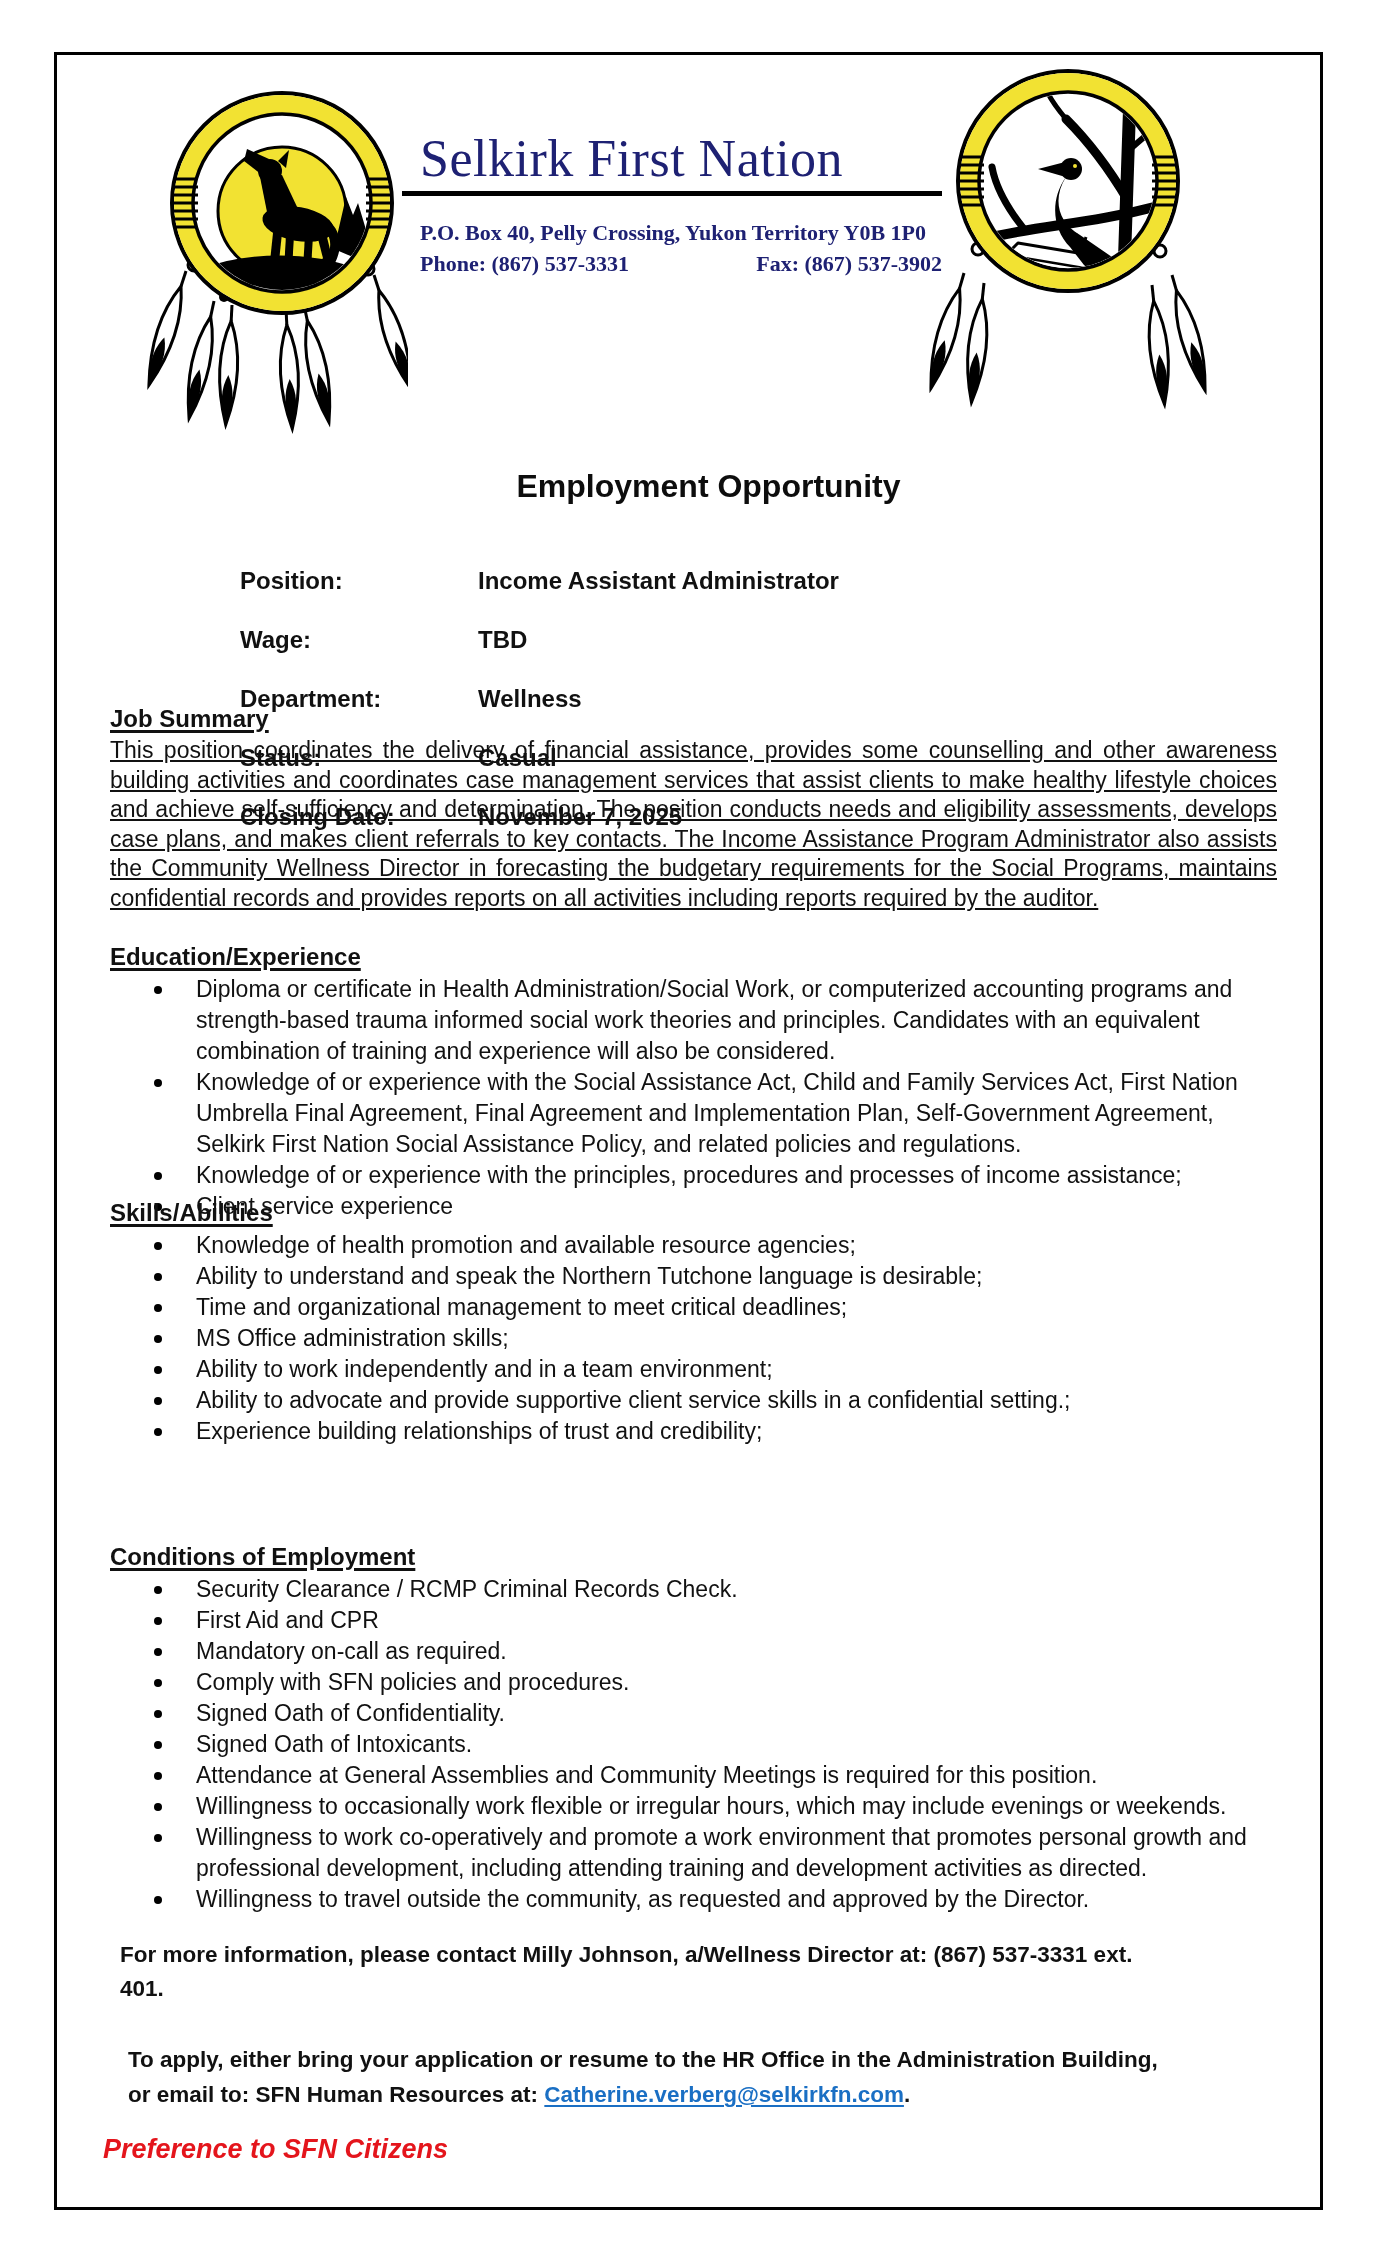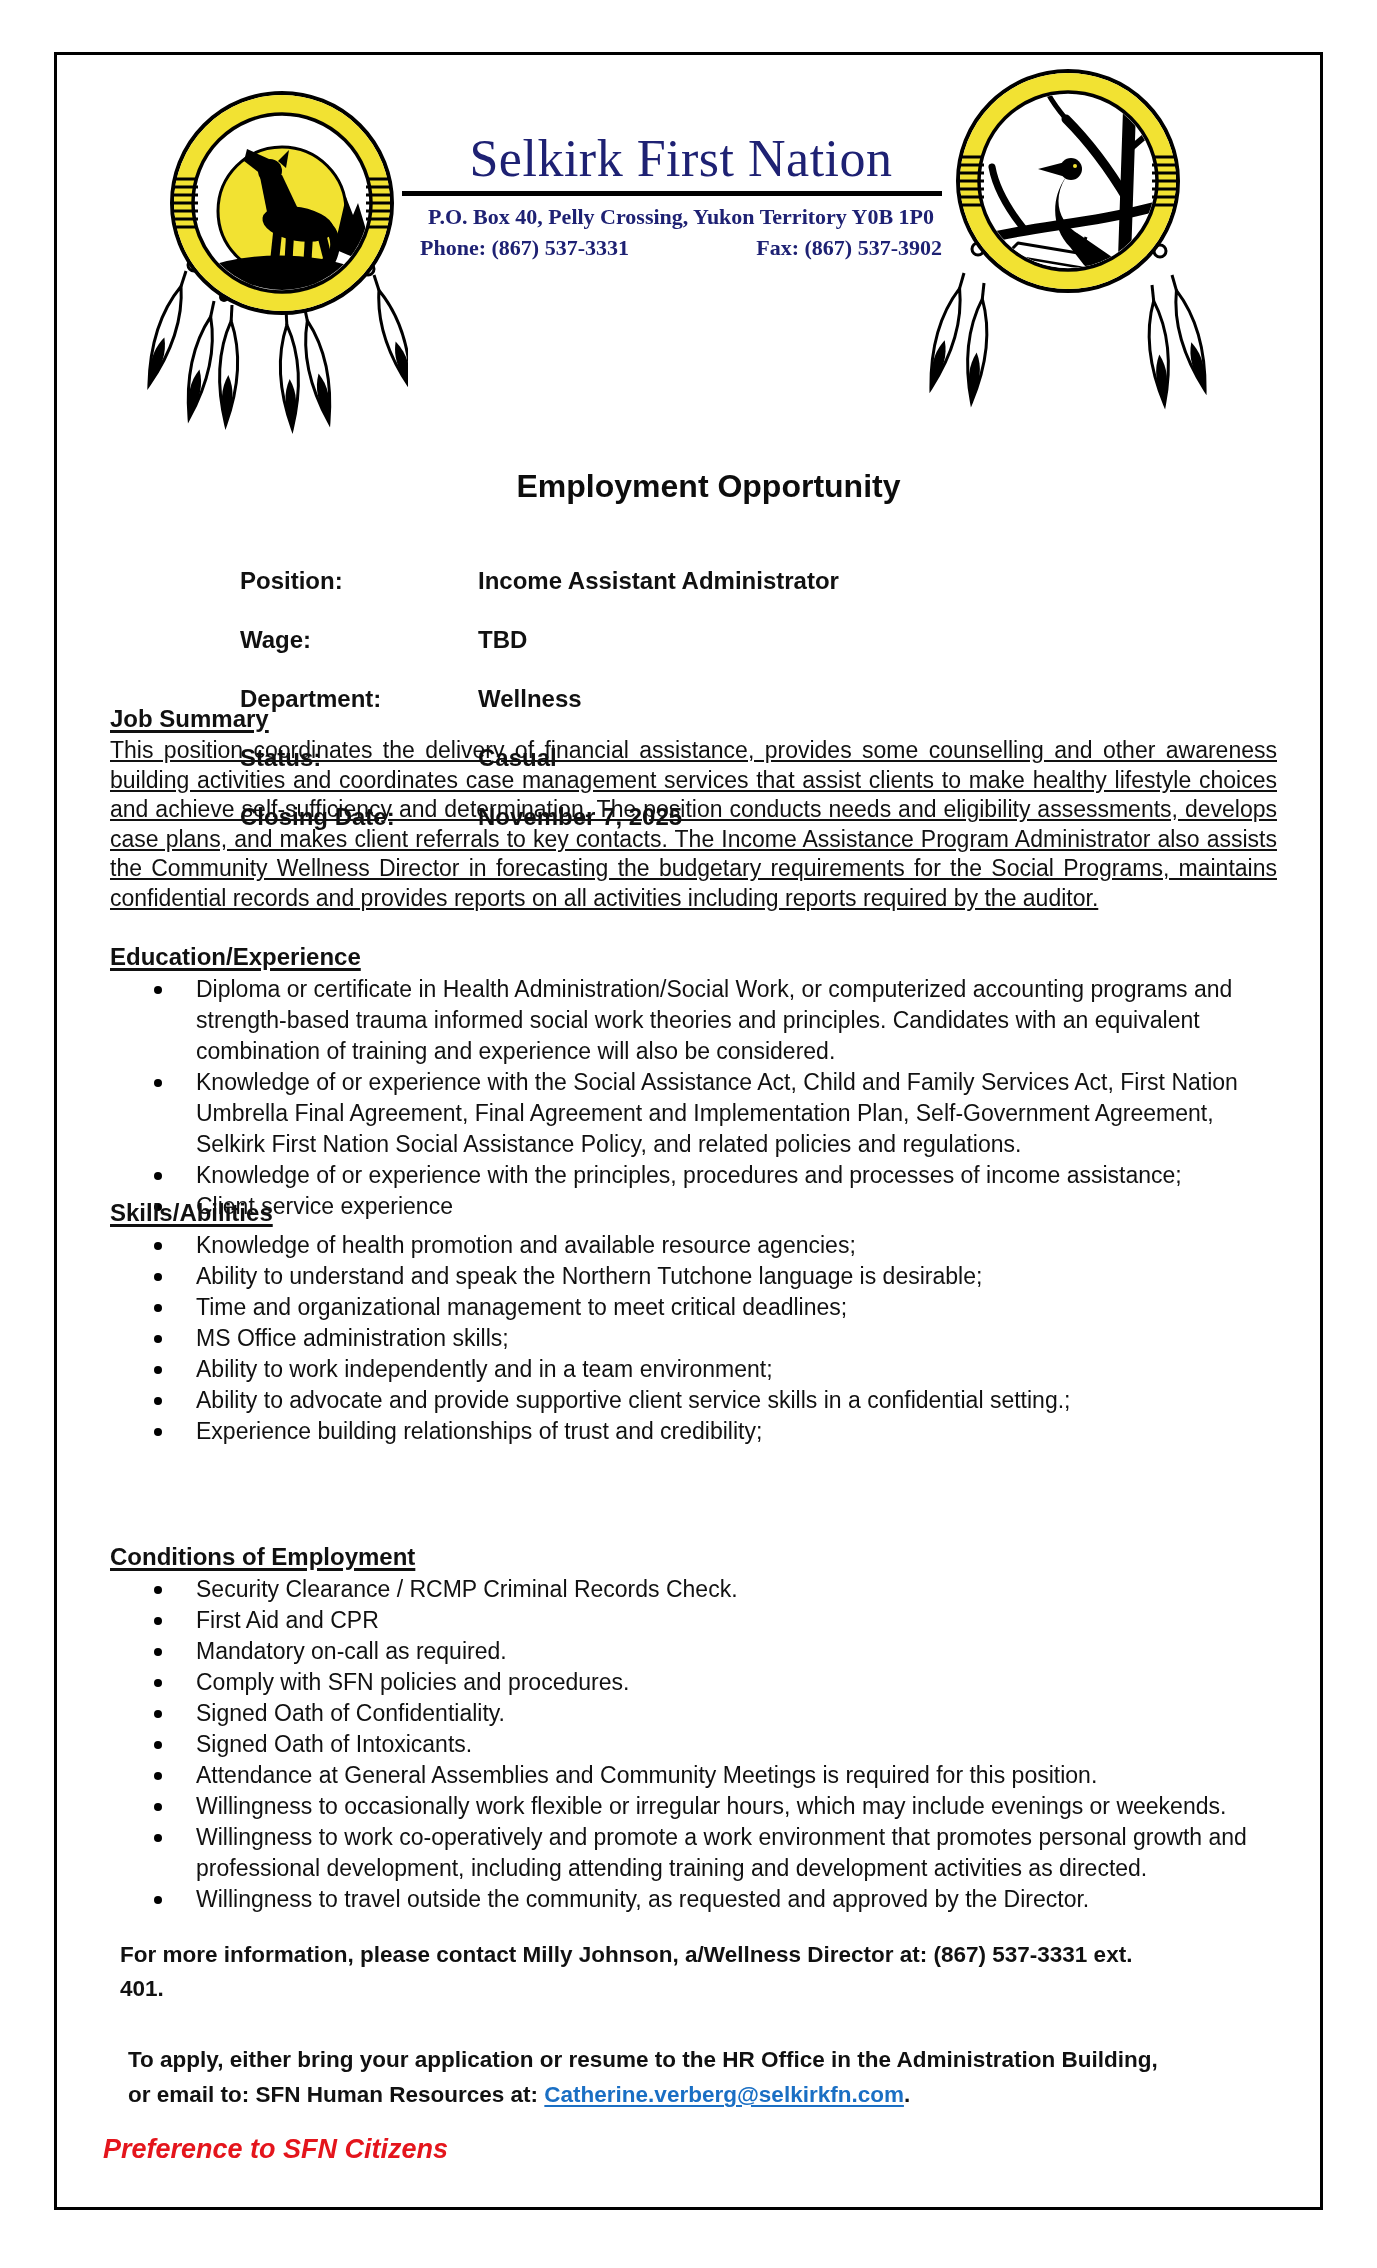--- a/index.html
+++ b/index.html
@@ -4,26 +4,26 @@
 <style>
   html,body{margin:0;padding:0;background:#fff;}
   .page{position:relative;width:1377px;height:2268px;background:#fff;overflow:hidden;
         font-family:"Liberation Sans",sans-serif;color:#111;}
   .doc-border{position:absolute;left:54px;top:52px;width:1263px;height:2152px;border:3px solid #000;}
 
   
   .logo-left{position:absolute;left:98px;top:58px;width:310px;height:430px;}
   .logo-right{position:absolute;left:928px;top:54px;width:300px;height:430px;}
   .logo-left svg,.logo-right svg{width:100%;height:100%;}
-  .masthead{position:absolute;left:402px;top:132px;width:540px;text-align:center;}
+  .masthead{position:absolute;left:402px;top:132px;width:540px;}
   .org-name{font-family:"Liberation Serif",serif;font-size:52px;line-height:54px;
             color:#1e2173;padding-left:18px;letter-spacing:.5px;white-space:nowrap;}
   .masthead-rule{height:5px;background:#000;margin-top:5px;}
   .org-address{font-family:"Liberation Serif",serif;font-size:22px;font-weight:700;
-               color:#1e2173;padding-left:18px;margin-top:8px;white-space:nowrap;}
+               color:#1e2173;padding-left:18px;margin-top:24px;white-space:nowrap;}
   .org-phones{display:flex;justify-content:space-between;padding-left:18px;margin-top:5px;
               font-family:"Liberation Serif",serif;font-size:22px;font-weight:700;color:#1e2173;}
 
   
   .doc-title{position:absolute;left:110px;top:452px;width:1165px;margin:16px;
              text-align:center;font-size:32px;font-weight:700;color:#0d0d0d;}
   .details{position:absolute;left:240px;top:537px;font-size:24px;font-weight:700;line-height:31px;}
   .details .lbl{display:inline-block;width:238px;margin-top:28px;}
   .sec{position:absolute;left:110px;width:1167px;}
   #sec-0{top:704px;} #sec-1{top:942px;} #sec-2{top:1198px;} #sec-3{top:1542px;}

